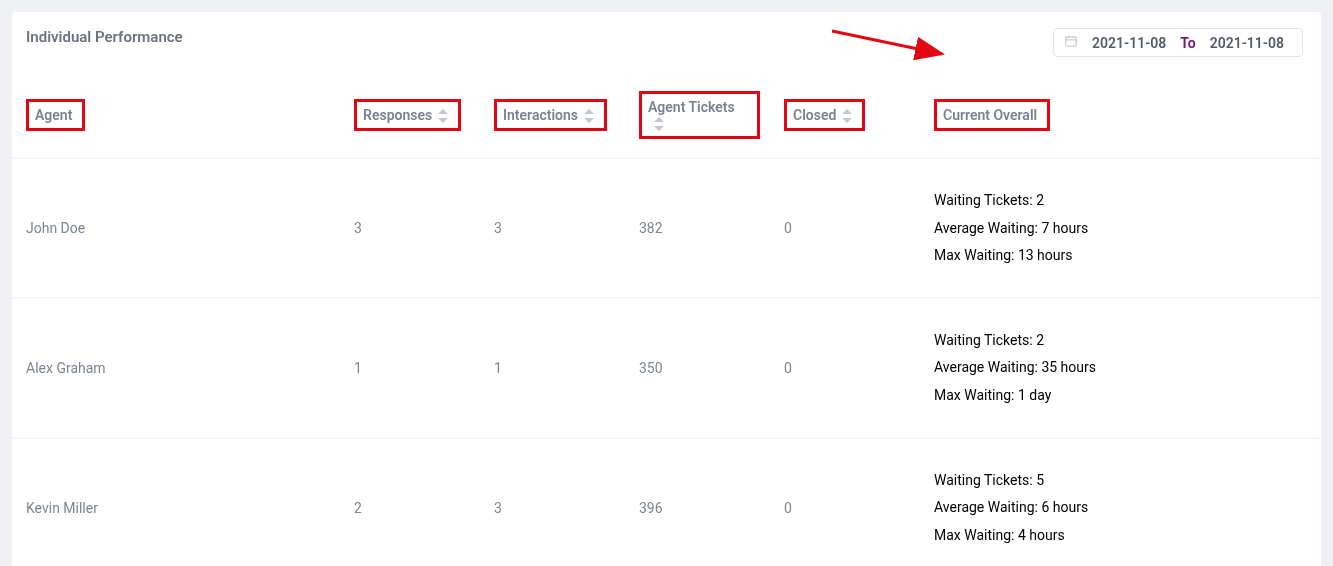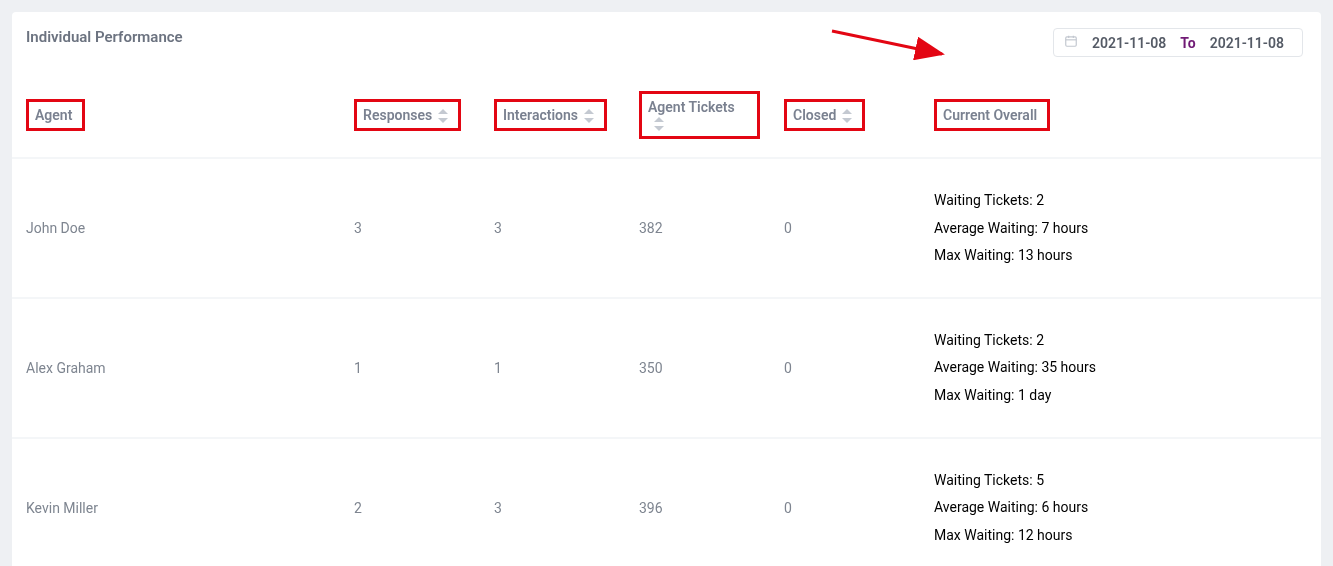--- a/index.html
+++ b/index.html
@@ -196,21 +196,21 @@
           </tr>
           <tr>
             <td>Kevin Miller</td>
             <td class="center">2</td>
             <td class="center">3</td>
             <td class="center">396</td>
             <td class="center">0</td>
             <td>
               <div class="overall-line">Waiting Tickets: 5</div>
               <div class="overall-line">Average Waiting: 6 hours</div>
-              <div class="overall-line">Max Waiting: 12 hours</div>
+              <div class="overall-line">Max Waiting: 4 hours</div>
             </td>
           </tr>
           <tr>
             <td>Jane Doe</td>
             <td class="center">0</td>
             <td class="center">0</td>
             <td class="center">433</td>
             <td class="center">0</td>
             <td></td>
           </tr>

